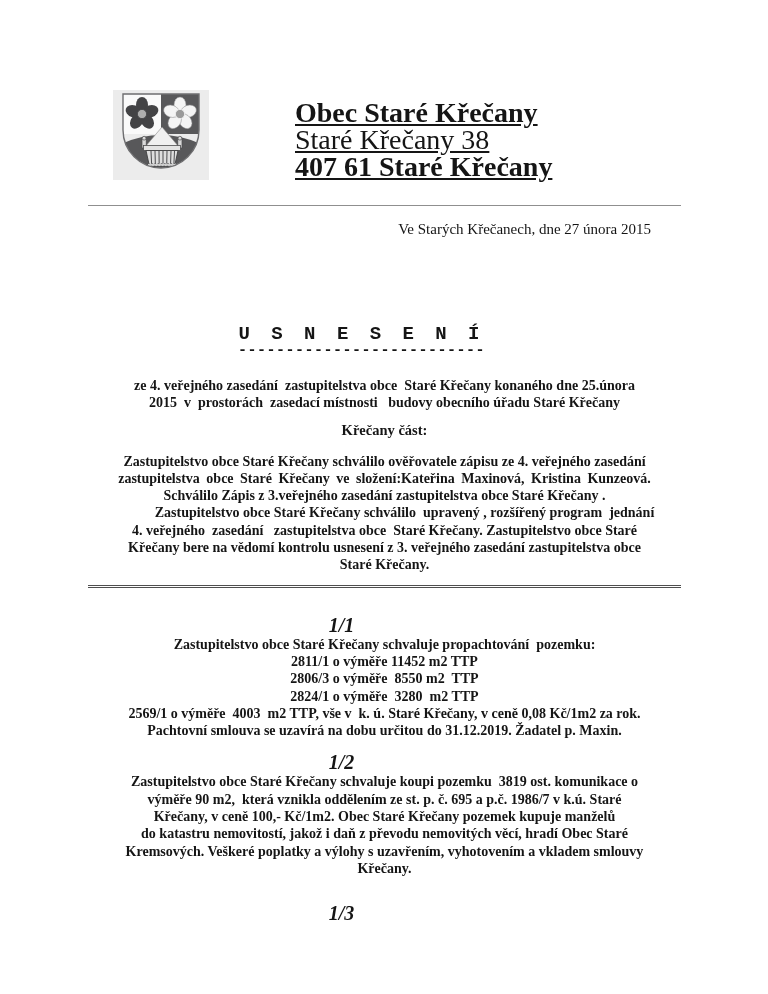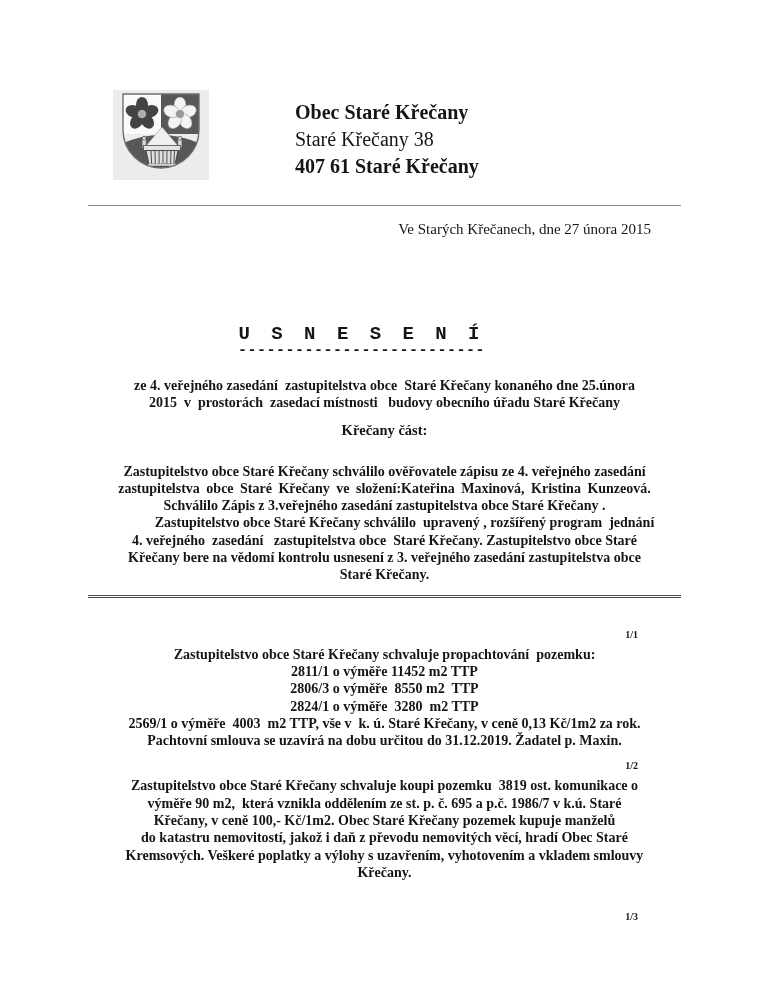--- a/index.html
+++ b/index.html
@@ -10,49 +10,49 @@
     color:#151515;
     font-family:"Liberation Serif", serif;
     overflow:hidden;
     box-sizing:border-box;
   }
   .content { padding:0 87px 0 88px; }
 
   
   .header-row { display:flex; align-items:flex-start; padding-top:90px; }
   .coat { width:96px; height:90px; margin-left:25px; flex:none; }
-  .header-text { margin-left:86px; margin-top:9px; font-size:20px; line-height:27px; }
+  .header-text { margin-left:86px; margin-top:9px; font-size:28px; line-height:27px;text-decoration:underline; }
   .hx-bold { font-weight:bold; }
 
   .rule-1 { margin-top:25px; border-top:1px solid var(--rule1,#8f8f8f); height:0; }
   .date-line { text-align:right; padding-right:30px; margin-top:13px;
                font-weight:normal; font-size:15px; line-height:20px; }
 
   
   .title-wrap { margin-top:84px; text-align:center; position:relative; left:-23px;font-family:Liberation Mono, monospace; }
   .doc-title { font-size:19px; font-weight:bold; letter-spacing:5px; line-height:22px; }
   .title-dashes { font-size:15px; font-weight:bold; line-height:12px; letter-spacing:0.5px; }
 
   
   .bline { font-weight:bold; font-size:14px; line-height:17.3px; white-space:pre; text-align:center; }
   .j { word-spacing:3px; }
   .ind { padding-left:40px; }
 
   .intro { margin-top:20px; }
   .working-heading { margin-top:9px; text-align:center; font-weight:bold; font-size:14.5px; line-height:18px; }
-  .working { margin-top:24px; }
+  .working { margin-top:14px; }
 
   .rule-2 { margin-top:11px; height:1px;
             border-top:1px solid var(--rule2,#4f4f4f);
             border-bottom:1px solid var(--rule2,#4f4f4f); }
 
-  .num-heading { text-align:right; font-weight:bold; font-size:10px; line-height:18px;
-                 position:relative; left:-43px; }
+  .num-heading { text-align:center; font-weight:bold; font-size:20px; line-height:18px;
+                 position:relative; left:-43px;font-style:italic; }
   .res-1 { margin-top:28px; }
-  .res-2 { margin-top:8px; }
+  .res-2 { margin-top:14px; }
   .res-3 { margin-top:27px; }
   .res-body { margin-top:2px; }
 </style>
 </head>
 <body>
 
 <div class="page" style="background: rgb(255, 255, 255); color: rgb(21, 21, 21); --rule1: #8f8f8f; --rule2: #4f4f4f;">
   <div class="content">
 
     <div class="header-row">
@@ -147,21 +147,21 @@
 
     <div class="rule-2"></div>
 
     <div class="res-1">
       <div class="num-heading">1/1</div>
       <div class="res-body">
         <div class="bline">Zastupitelstvo obce Staré Křečany schvaluje propachtování  pozemku:</div>
         <div class="bline">2811/1 o výměře 11452 m2 TTP</div>
         <div class="bline">2806/3 o výměře  8550 m2  TTP</div>
         <div class="bline">2824/1 o výměře  3280  m2 TTP</div>
-        <div class="bline">2569/1 o výměře  4003  m2 TTP, vše v  k. ú. Staré Křečany, v ceně 0,13 Kč/1m2 za rok.</div>
+        <div class="bline">2569/1 o výměře  4003  m2 TTP, vše v  k. ú. Staré Křečany, v ceně 0,08 Kč/1m2 za rok.</div>
         <div class="bline">Pachtovní smlouva se uzavírá na dobu určitou do 31.12.2019. Žadatel p. Maxin.</div>
       </div>
     </div>
 
     <div class="res-2">
       <div class="num-heading">1/2</div>
       <div class="res-body">
         <div class="bline">Zastupitelstvo obce Staré Křečany schvaluje koupi pozemku  3819 ost. komunikace o</div>
         <div class="bline">výměře 90 m2,  která vznikla oddělením ze st. p. č. 695 a p.č. 1986/7 v k.ú. Staré</div>
         <div class="bline">Křečany, v ceně 100,- Kč/1m2. Obec Staré Křečany pozemek kupuje manželů</div>

